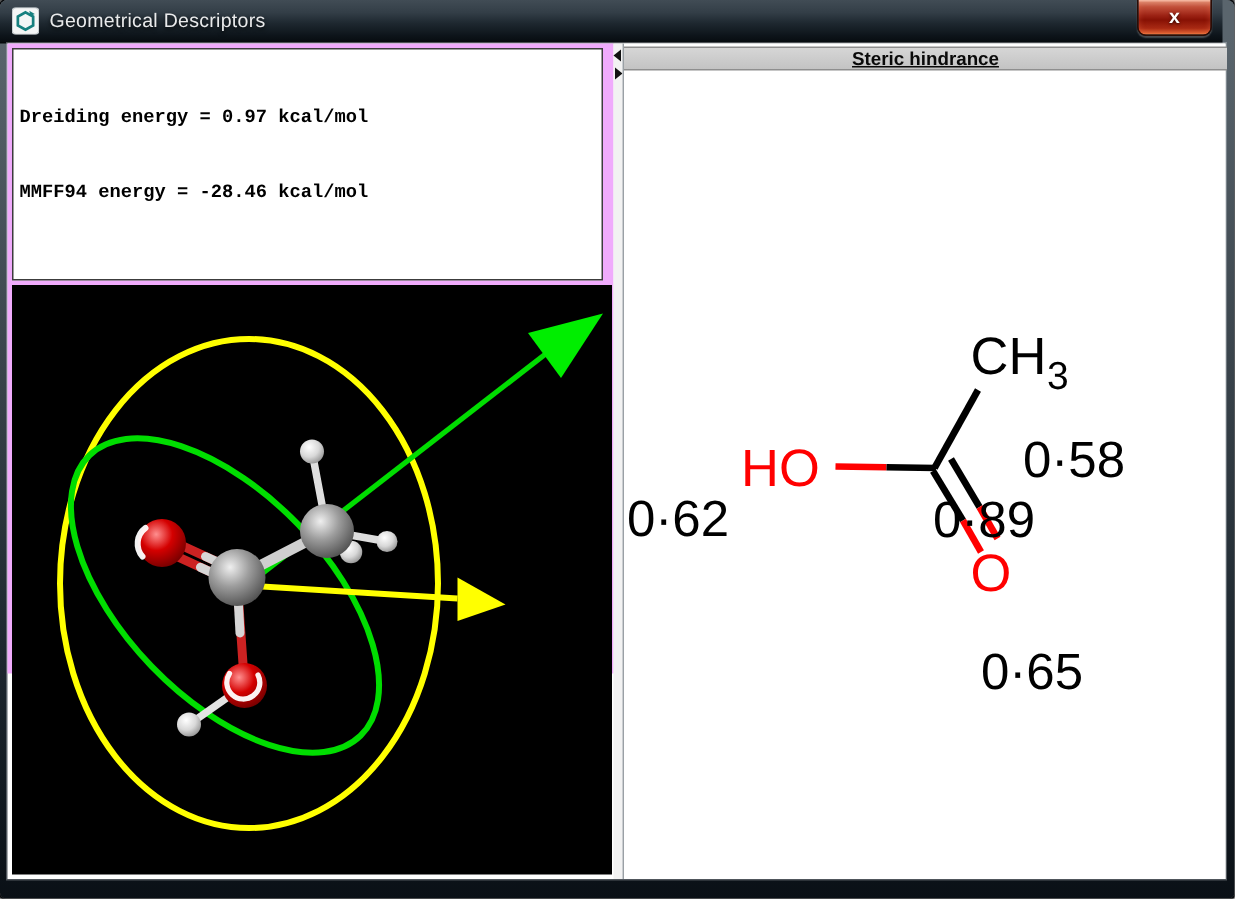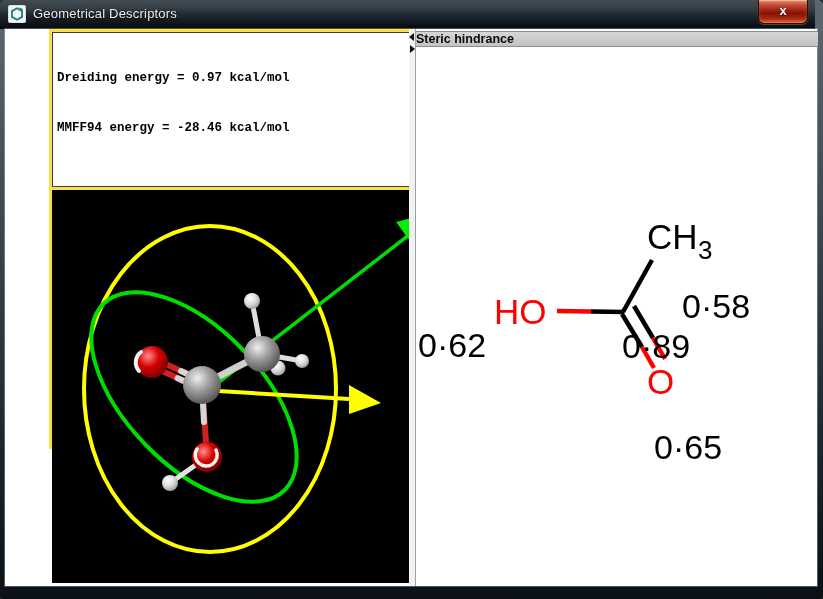--- a/index.html
+++ b/index.html
@@ -32,21 +32,21 @@
     text-shadow:0 1px 2px rgba(0,0,0,.7);cursor:default;
   }
 
   
   .content{
     position:absolute;left:5px;top:29px;width:812px;height:557px;
     background:#ffffff;box-shadow:0 0 0 1px rgba(210,216,220,.35);
   }
 
   
-  .left-pane{position:absolute;left:0;top:0;width:404px;height:420px;background:#fde047;margin-left:44px;}
+  .left-pane{position:absolute;left:0;top:0;width:404px;height:420px;background:#f0abfc;}
   .descriptors{
     position:absolute;left:3px;top:3px;width:394px;height:155px;
     background:#ffffff;border:1px solid #3c3c3c;
     font-family:"Liberation Mono","DejaVu Sans Mono",monospace;
     font-size:12.5px;font-weight:bold;color:#000;
     padding:3px 0 0 4px;line-height:16.8px;overflow:hidden;white-space:pre;
   }
   .viewer3d{
     position:absolute;left:3px;top:161px;width:400px;height:393px;
     background:#000;
@@ -61,21 +61,21 @@
 
   
   .right-pane{
     position:absolute;left:410px;top:0;width:402px;height:557px;background:#fff;
     border-left:1px solid #9aa0a5;
   }
   .steric-header{
     position:absolute;left:0;top:2px;width:402px;height:16px;
     background:linear-gradient(180deg,#d6d6d6,#c3c3c3);
     border-top:1px solid #8e8e8e;border-bottom:1px solid #8e8e8e;
-    font-size:12.5px;font-weight:bold;color:#0a0a0a;line-height:15px;
+    text-align:center;font-size:12.5px;font-weight:bold;color:#0a0a0a;line-height:15px;text-decoration:underline;
   }
   .mol2d{position:absolute;left:0;top:18px;width:402px;height:504px;text-align:right;}
   .mol2d svg{display:block;}
 
   .atom-label{font-family:"Liberation Sans",sans-serif;}
 </style>
 </head>
 <body>
 
 <div class="window">

